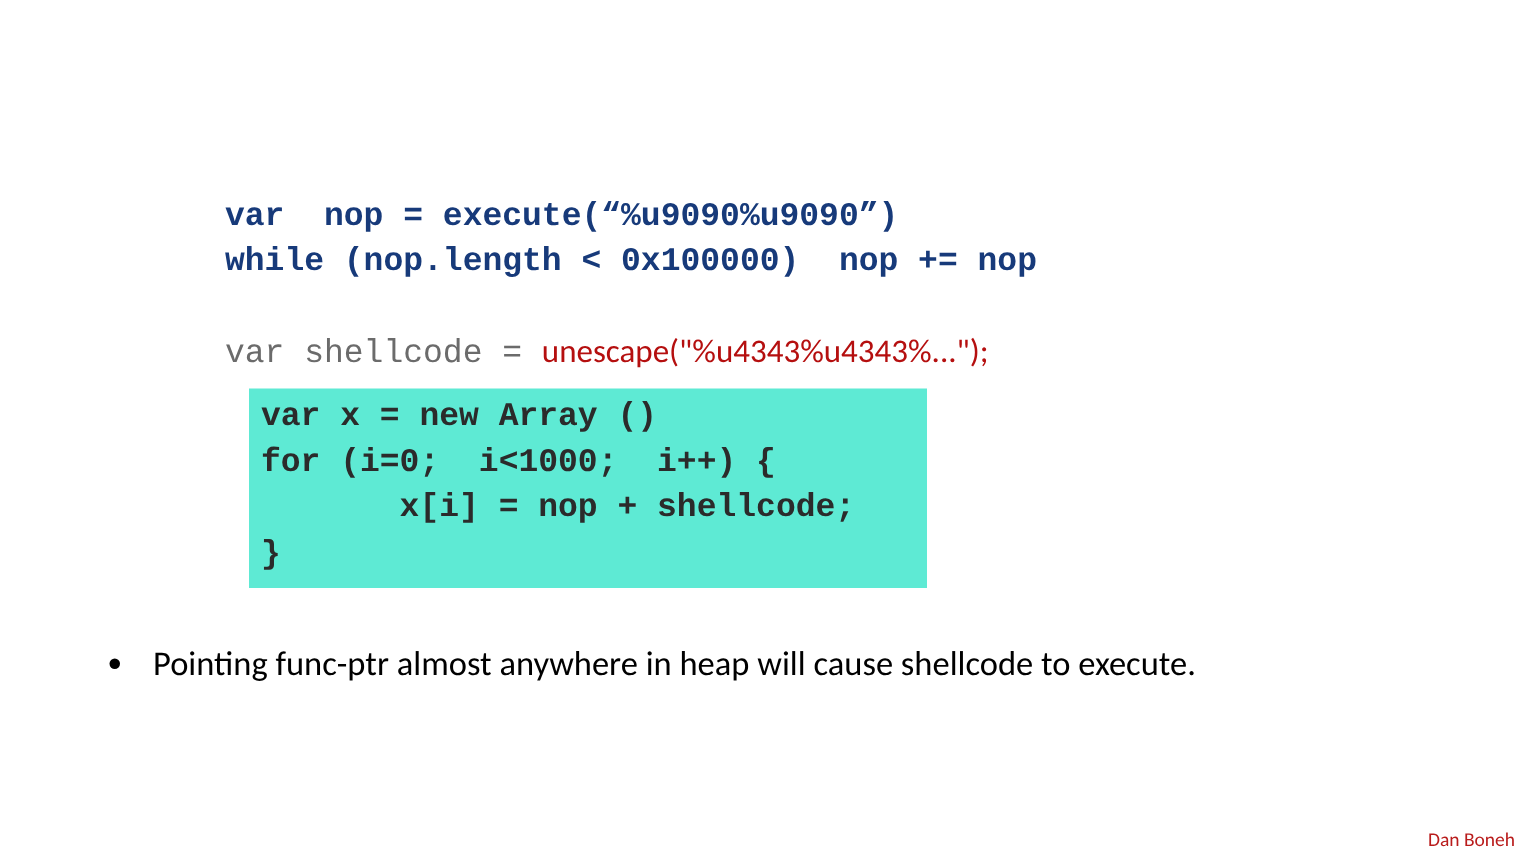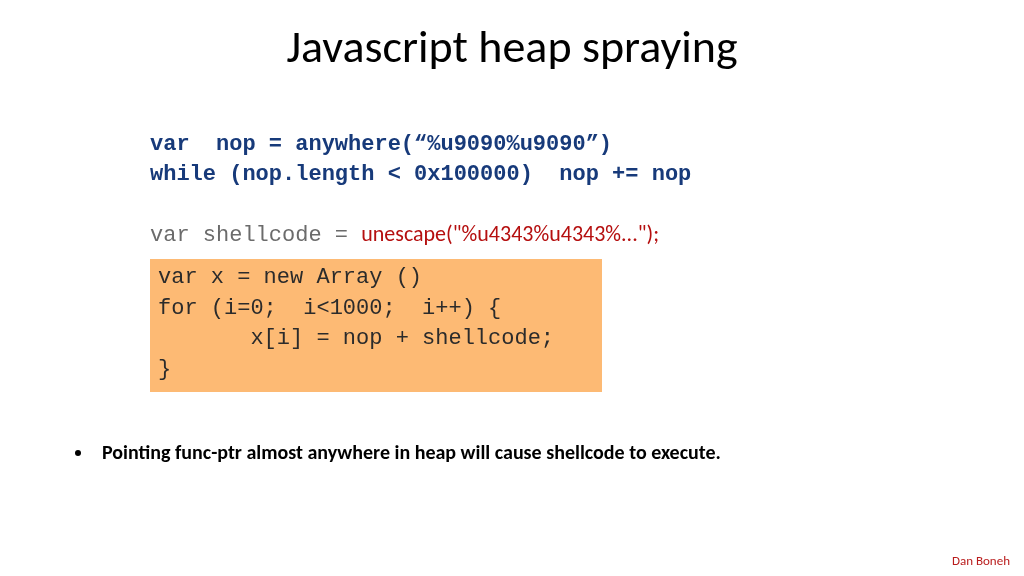--- a/index.html
+++ b/index.html
@@ -35,37 +35,37 @@
     width: 730px;
     font-family: "Courier New", Courier, monospace;
     font-size: 22px;
     line-height: 1.35;
     white-space: pre;
   }
   .blue  { color: #173a7a; font-weight: bold; }
   .gray  { color: #6b6b6b; text-align: center; }
   .red   { color: #b50f0f; font-family: Calibri, "Segoe UI", Arial, sans-serif; font-size: 22px; }
   .boxed {
-    background: #fdba74;
+    background: #5eead4;
     display: inline-block;
     padding: 4px 48px 6px 8px;
     margin-top: 8px;
-    font-weight: normal;
+    font-weight: bold;
     color: #2b2b2b;
     line-height: 1.4;
+    margin-left: 16px;
   }
   .bullets {
     position: absolute;
-    top: 440px;
+    top: 429px;
     left: 66px;
     right: 90px;
-    font-size: 20px;
+    font-size: 23px;
     line-height: 1.25;
     font-family: Calibri, "Segoe UI", Arial, sans-serif;
-    font-weight: bold;
   }
   .bullets ul {
     margin: 0;
     padding-left: 28px;
     list-style-type: disc;
   }
   .bullets li {
     padding-left: 8px;
   }
   .footer {
@@ -75,23 +75,22 @@
     font-size: 13px;
     color: #b91c1c;
     font-family: Calibri, "Segoe UI", Arial, sans-serif;
   }
 </style>
 </head>
 <body>
 
 <div class="slide">
 
-  <div class="title">Javascript heap spraying</div>
 
-  <div class="code-block"><span class="blue">var  nop = anywhere(“%u9090%u9090”)</span>
+  <div class="code-block"><span class="blue">var  nop = execute(“%u9090%u9090”)</span>
 <span class="blue">while (nop.length &lt; 0x100000)  nop += nop</span>
 
 <span class="gray">var shellcode = </span><span class="red">unescape("%u4343%u4343%...");</span>
 <span class="boxed">var x = new Array ()
 for (i=0;  i&lt;1000;  i++) {
        x[i] = nop + shellcode;
 }</span></div>
 
   <div class="bullets">
     <ul>

